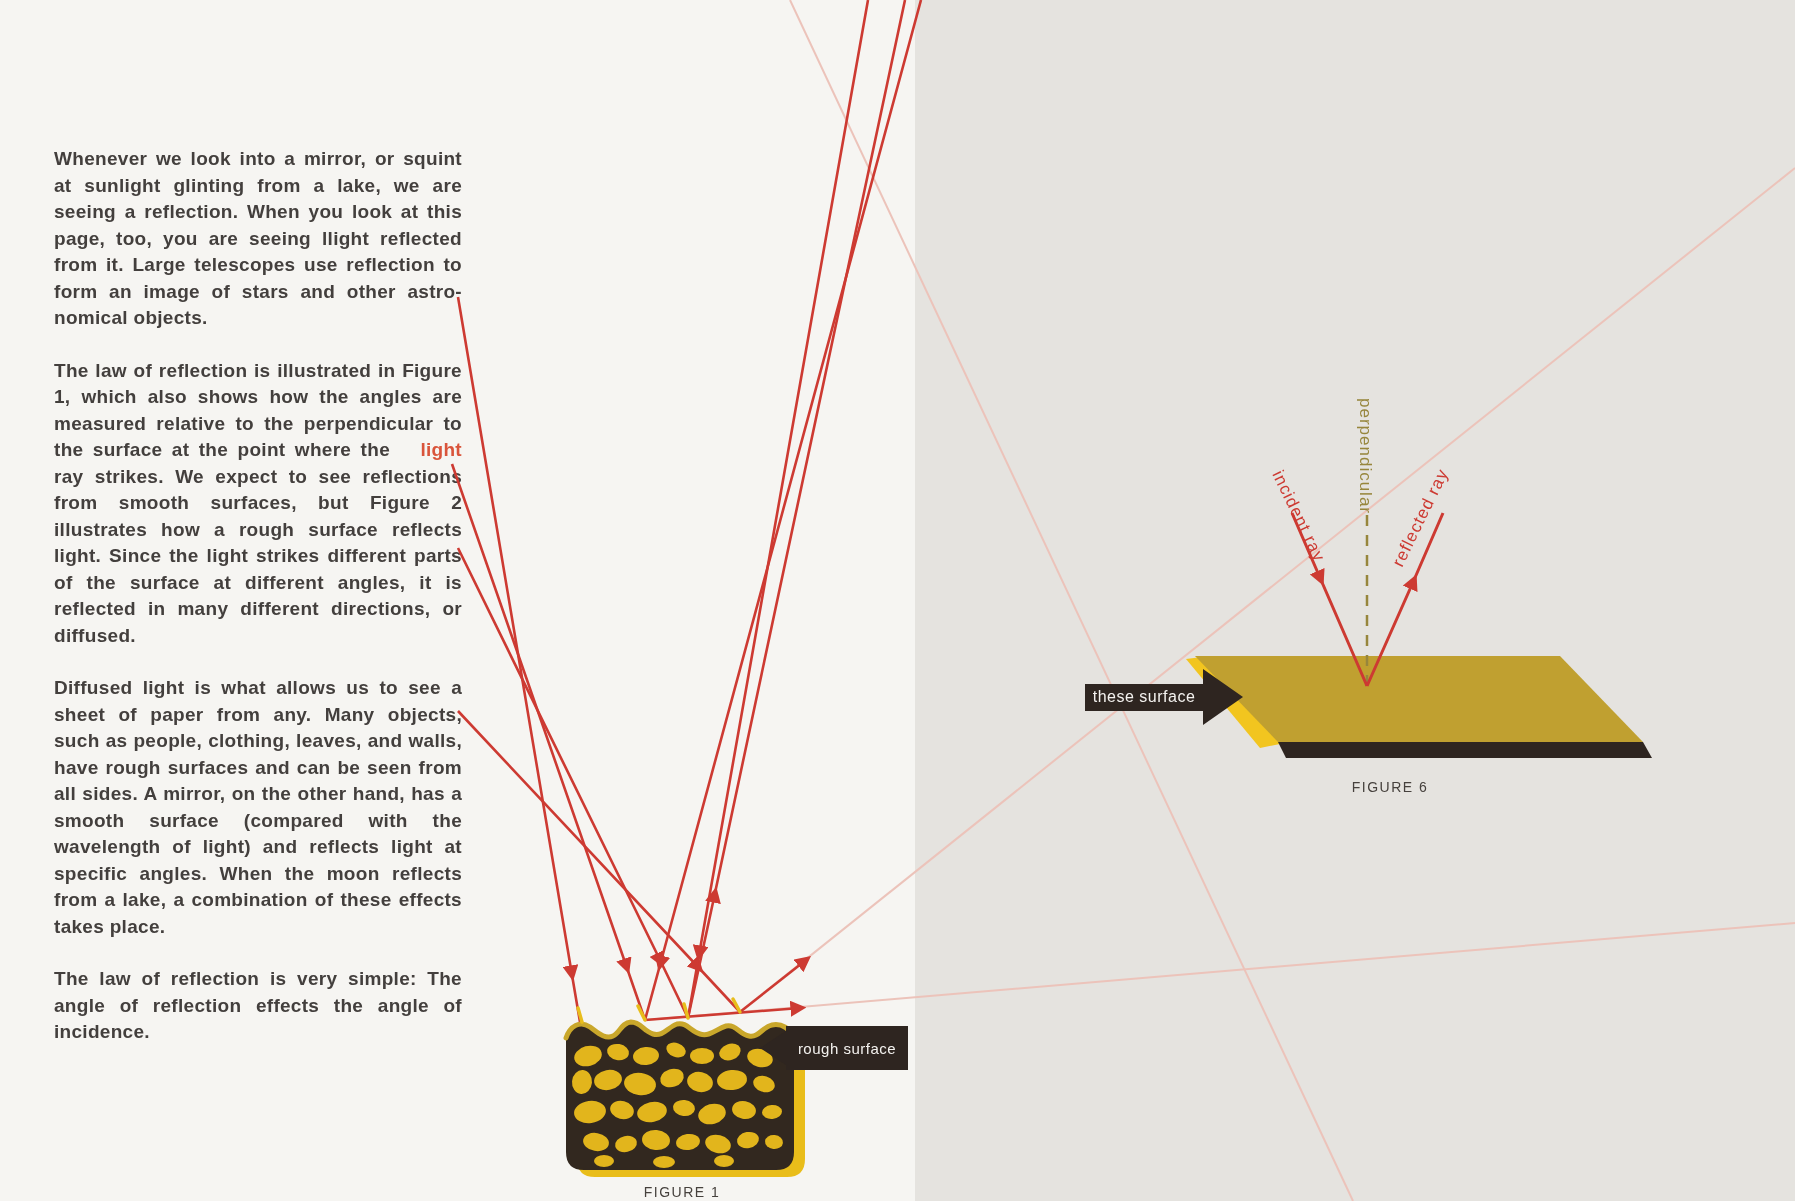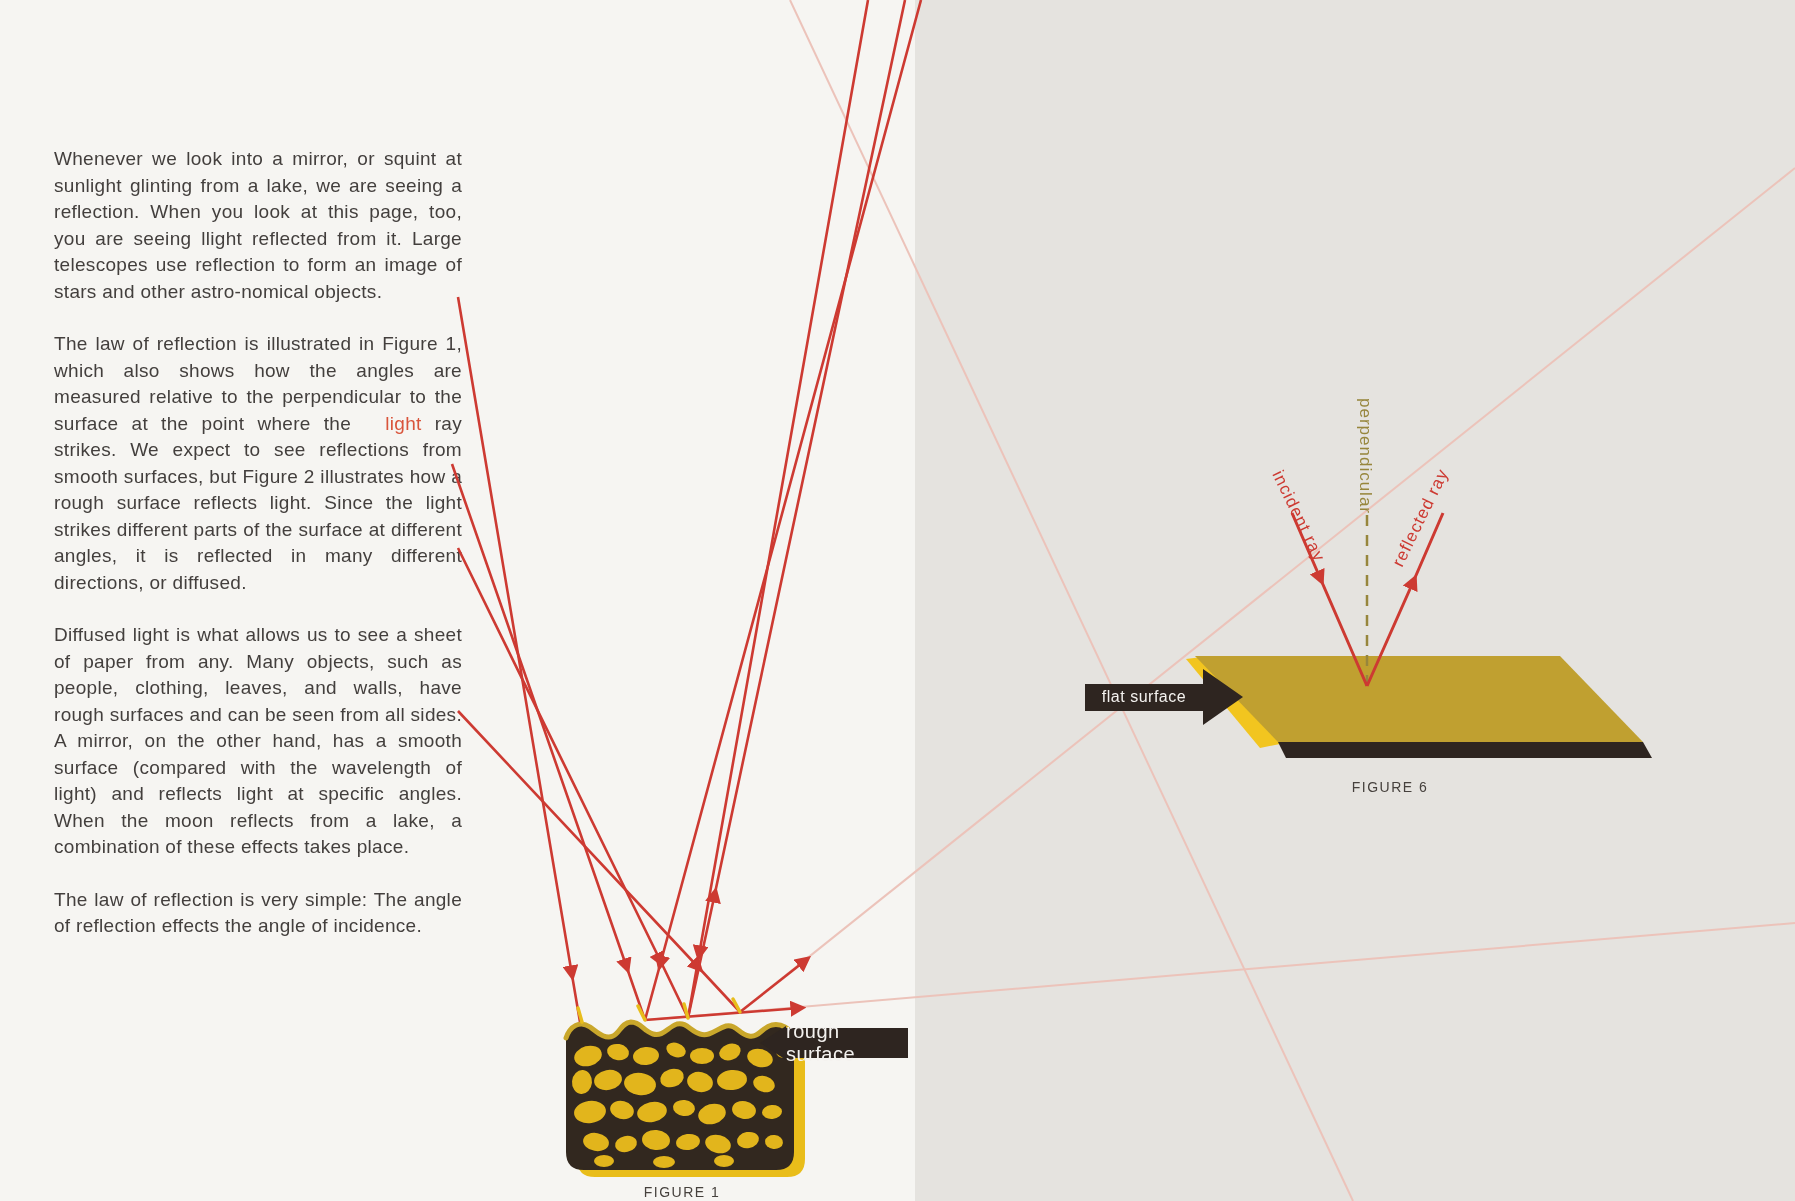--- a/index.html
+++ b/index.html
@@ -14,32 +14,32 @@
     position:absolute;left:915px;top:0;width:880px;height:1201px;
     background:#e5e3df;
   }
   .article{
     position:absolute;left:54px;top:146px;width:408px;
     color:#433f3d;
     font-size:19px;line-height:26.5px;
     letter-spacing:0.3px;
     text-align:justify;
   }
-  .article p{margin:0 0 26px 0;}
+  .article p{margin:0 0 26px 0;font-weight:bold;}
   .accent-word{color:#d9543b;margin-left:21px;}
   .svg-overlay{position:absolute;left:0;top:0;pointer-events:none;}
   .surface-tag{
     position:absolute;display:flex;align-items:center;
   }
   .tag-box{
     background:#2e2520;color:#f4f2ef;
     display:flex;align-items:center;justify-content:center;
     letter-spacing:0.5px;
   }
-  .tag-box.fig1{width:122px;height:30px;font-size:20px;}
+  .tag-box.fig1{width:122px;height:44px;font-size:15px;}
   .tag-box.fig2{width:118px;height:27px;font-size:16px;}
   .tag-arrow-left{
     width:0;height:0;
     border-top:17px solid transparent;
     border-bottom:17px solid transparent;
     border-right:26px solid #2e2520;
   }
   .tag-arrow-right{
     width:0;height:0;
     border-top:28px solid transparent;
@@ -149,20 +149,20 @@
       </g>
     </g>
   </svg>
 
   <div class="surface-tag" style="left:760px;top:1026px;">
     <div class="tag-arrow-left"></div>
     <div class="tag-box fig1">rough surface</div>
   </div>
 
   <div class="surface-tag" style="left:1085px;top:669px;">
-    <div class="tag-box fig2">flat surface</div>
+    <div class="tag-box fig2">these surface</div>
     <div class="tag-arrow-right" style="margin-left:0;"></div>
   </div>
 
   <div class="fig-caption" style="left:600px;top:1184px;">FIGURE 1</div>
   <div class="fig-caption" style="left:1308px;top:779px;">FIGURE 6</div>
 
 </div>
 
 </body></html>

